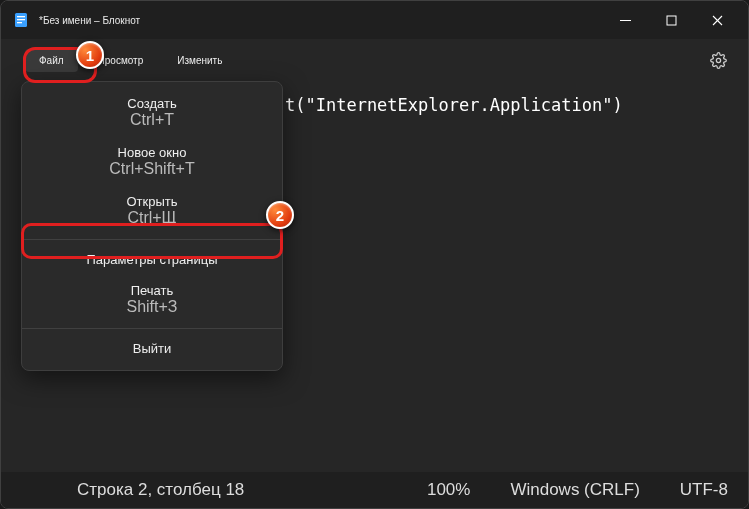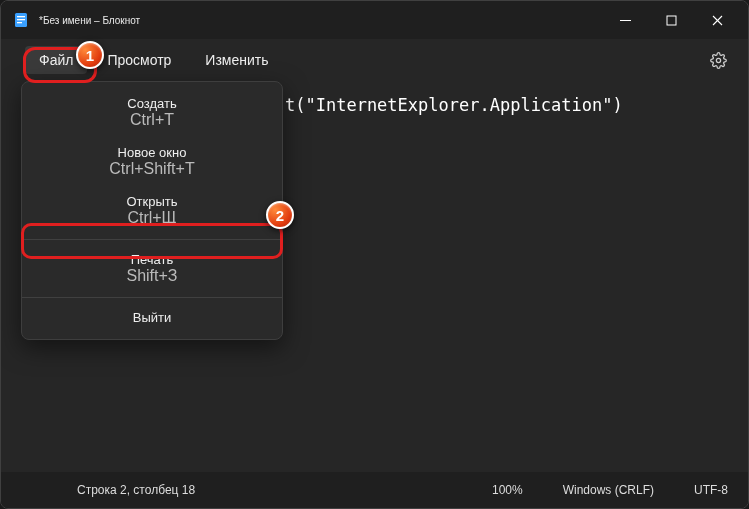--- a/index.html
+++ b/index.html
@@ -40,21 +40,21 @@
   .menubar {
     height: 42px;
     display: flex;
     align-items: center;
     gap: 6px;
     padding: 0 14px 0 24px;
     background: #262626;
   }
   .menubar .menu-item {
     padding: 6px 14px;
-    font-size: 14px;
+    font-size: 10px;
     color: #eee;
     border-radius: 4px;
   }
   .menubar .menu-item.active { background: #3a3a3a; }
   .menubar .gear {
     margin-left: auto;
     width: 32px; height: 32px;
     display: flex; align-items: center; justify-content: center;
     color: #ccc;
   }
@@ -72,21 +72,21 @@
     white-space: pre;
   }
   
   .statusbar {
     position: absolute;
     left: 0; right: 0; bottom: 0;
     height: 36px;
     background: #1f1f1f;
     display: flex;
     align-items: center;
-    font-size: 12px;
+    font-size: 17px;
     color: #ddd;
     padding: 0 0 0 56px;
   }
   .statusbar .seg { padding: 0 20px; }
   .statusbar .gap { flex: 1; }
   
   .dropdown {
     position: absolute;
     left: 20px;
     top: 80px;
@@ -193,20 +193,24 @@
   <div class="mi">
     <span>Новое окно</span>
     <span class="sc">Ctrl+Shift+T</span>
   </div>
   <div class="mi">
     <span>Открыть</span>
     <span class="sc">Ctrl+Щ</span>
   </div>
   <div class="sep"></div>
   <div class="mi">
+    <span>Параметры страницы</span>
+    <span class="sc"></span>
+  </div>
+  <div class="mi">
     <span>Печать</span>
     <span class="sc">Shift+З</span>
   </div>
   <div class="sep"></div>
   <div class="mi">
     <span>Выйти</span>
     <span class="sc"></span>
   </div>
 </div>
 

